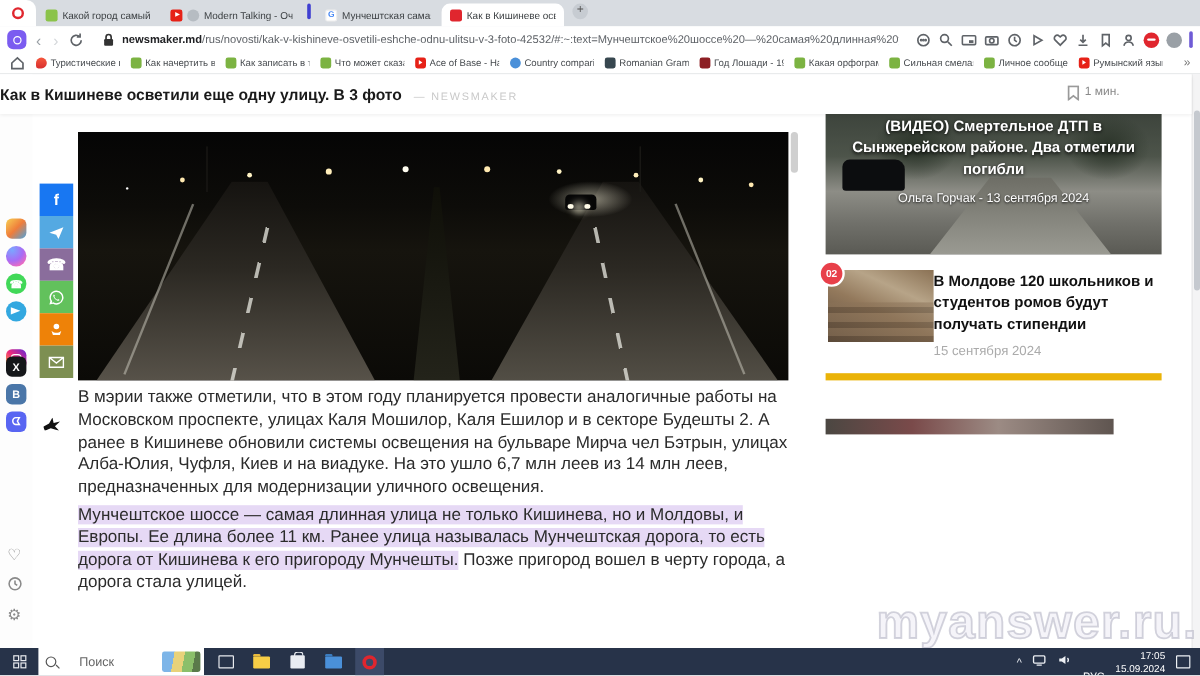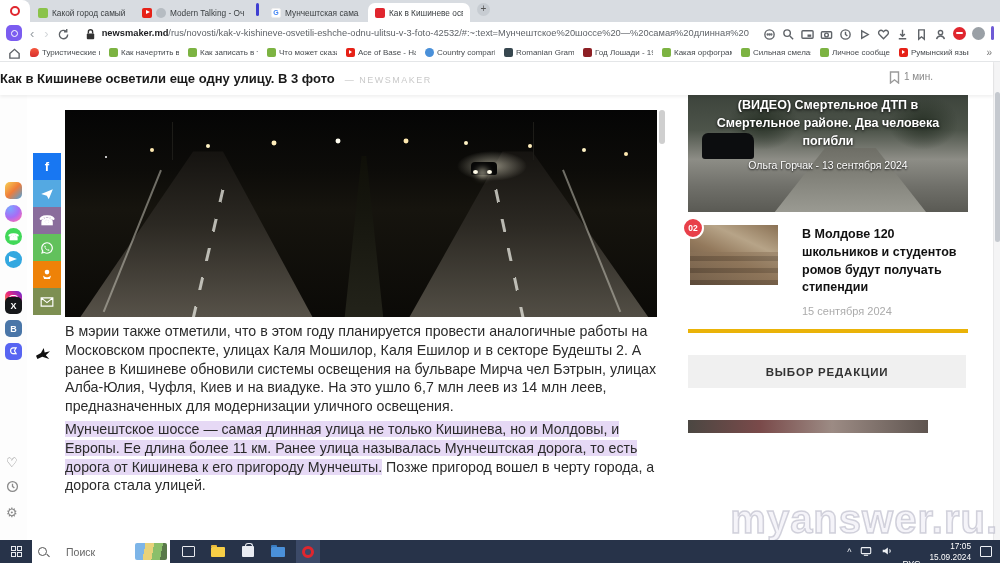--- a/index.html
+++ b/index.html
@@ -125,21 +125,21 @@
   
   .sidebar { position:absolute; left:688px; top:95px; width:280px; }
   .card-video { position:relative; width:280px; height:117px; overflow:hidden;
                 background:linear-gradient(#3d443c 0%,#4d544a 30%,#8d8d86 55%,#70706a 78%,#5a5a54 100%); }
   .cv-tree { position:absolute; top:0; width:70px; height:55px; background:radial-gradient(closest-side,#2a3328,#2a332800); }
   .cv-road { position:absolute; bottom:0; left:25%; width:60%; height:55%; clip-path:polygon(10% 100%,100% 100%,70% 0,40% 0); background:linear-gradient(to top,#9a9a92,#6e6e66); }
   .cv-car { position:absolute; left:14px; top:38px; width:52px; height:26px; background:#0c0d0f; border-radius:6px 8px 3px 3px; }
   .ov { position:absolute; left:0; top:0; width:100%; padding:1px 14px 0; text-align:center; color:#fff; }
   .ov-title { font-size:12.5px; font-weight:bold; line-height:1.45; text-shadow:0 1px 3px rgba(0,0,0,.9); }
   .ov-meta { margin-top:9px; font-size:10.5px; text-shadow:0 1px 2px rgba(0,0,0,.9); }
-  .nitem { position:relative; display:flex; gap:24px; padding:13px 2px 12px 2px; border-bottom:4px solid #eab308;justify-content:center; }
+  .nitem { position:relative; display:flex; gap:0; padding:13px 2px 12px 2px; border-bottom:6px solid #eab308;justify-content:center; }
   .nitem:first-of-type { border-top:1px solid #ececec; margin-top:9px; }
   .thumb { position:relative; width:88px; height:60px; flex:0 0 auto; }
   .t-class { background:linear-gradient(25deg,#5d4c3c,#93795c 45%,#b7a488 70%,#8a7154 100%); }
   .t-class:after { content:""; position:absolute; left:0; bottom:0; width:100%; height:55%;
                    background:repeating-linear-gradient(to top,#5a4836 0 5px,#8a7258 5px 12px); opacity:.5; }
   .t-flood { background:linear-gradient(#9aa2a6 0 35%,#848c90 35% 60%,#6f777b 60% 100%); }
   .t-flood:after { content:""; position:absolute; right:6px; bottom:8px; width:34px; height:20px; background:#e8eaec; border-radius:3px 6px 2px 2px; box-shadow:inset 0 -6px 0 #3fae5a; }
   .badge { position:absolute; left:-8px; top:-8px; width:22px; height:22px; border-radius:50%; background:#e8404a; border:2px solid #fff;
            color:#fff; font-size:8.5px; font-weight:bold; display:flex; align-items:center; justify-content:center; }
   .ntext { padding-top:1px; }
@@ -408,34 +408,33 @@
   <p class="para" style="top:322px">В мэрии также отметили, что в этом году планируется провести аналогичные работы на Московском проспекте, улицах Каля Мошилор, Каля Ешилор и в секторе Будешты 2. А ранее в Кишиневе обновили системы освещения на бульваре Мирча чел Бэтрын, улицах Алба-Юлия, Чуфля, Киев и на виадуке. На это ушло 6,7 млн леев из 14 млн леев, предназначенных для модернизации уличного освещения.</p>
   <p class="para" style="top:420px"><span class="hl">Мунчештское шоссе — самая длинная улица не только Кишинева, но и Молдовы, и Европы. Ее длина более 11 км. Ранее улица называлась Мунчештская дорога, то есть дорога от Кишинева к его пригороду Мунчешты.</span> <span>Позже пригород вошел в черту города, а дорога стала улицей.</span></p>
 
   <div class="sidebar">
     <div class="card-video">
       <div class="cv-tree" style="left:40px"></div>
       <div class="cv-tree" style="right:10px"></div>
       <div class="cv-road"></div>
       <div class="cv-car"></div>
       <div class="ov">
-        <div class="ov-title">(ВИДЕО) Смертельное ДТП в Смертельное районе. Два человека погибли</div>
+        <div class="ov-title">(ВИДЕО) Смертельное ДТП в Сынжерейском районе. Два отметили погибли</div>
         <div class="ov-meta">Ольга Горчак - 13 сентября 2024</div>
       </div>
     </div>
     <div class="nitem">
       <div class="thumb t-class">
         <span class="badge">02</span>
       </div>
       <div class="ntext">
         <div class="ntitle">В Молдове 120 школьников и студентов ромов будут получать стипендии</div>
         <div class="ndate">15 сентября 2024</div>
       </div>
     </div>
-    <div class="editors">ВЫБОР РЕДАКЦИИ</div>
     <div class="nextimg"></div>
   </div>
 
   <div class="watermark">myanswer.ru.</div>
 
   <div class="taskbar">
     <div class="tb-start">
         <span class="winlogo">
           <i></i>
           <i></i>

